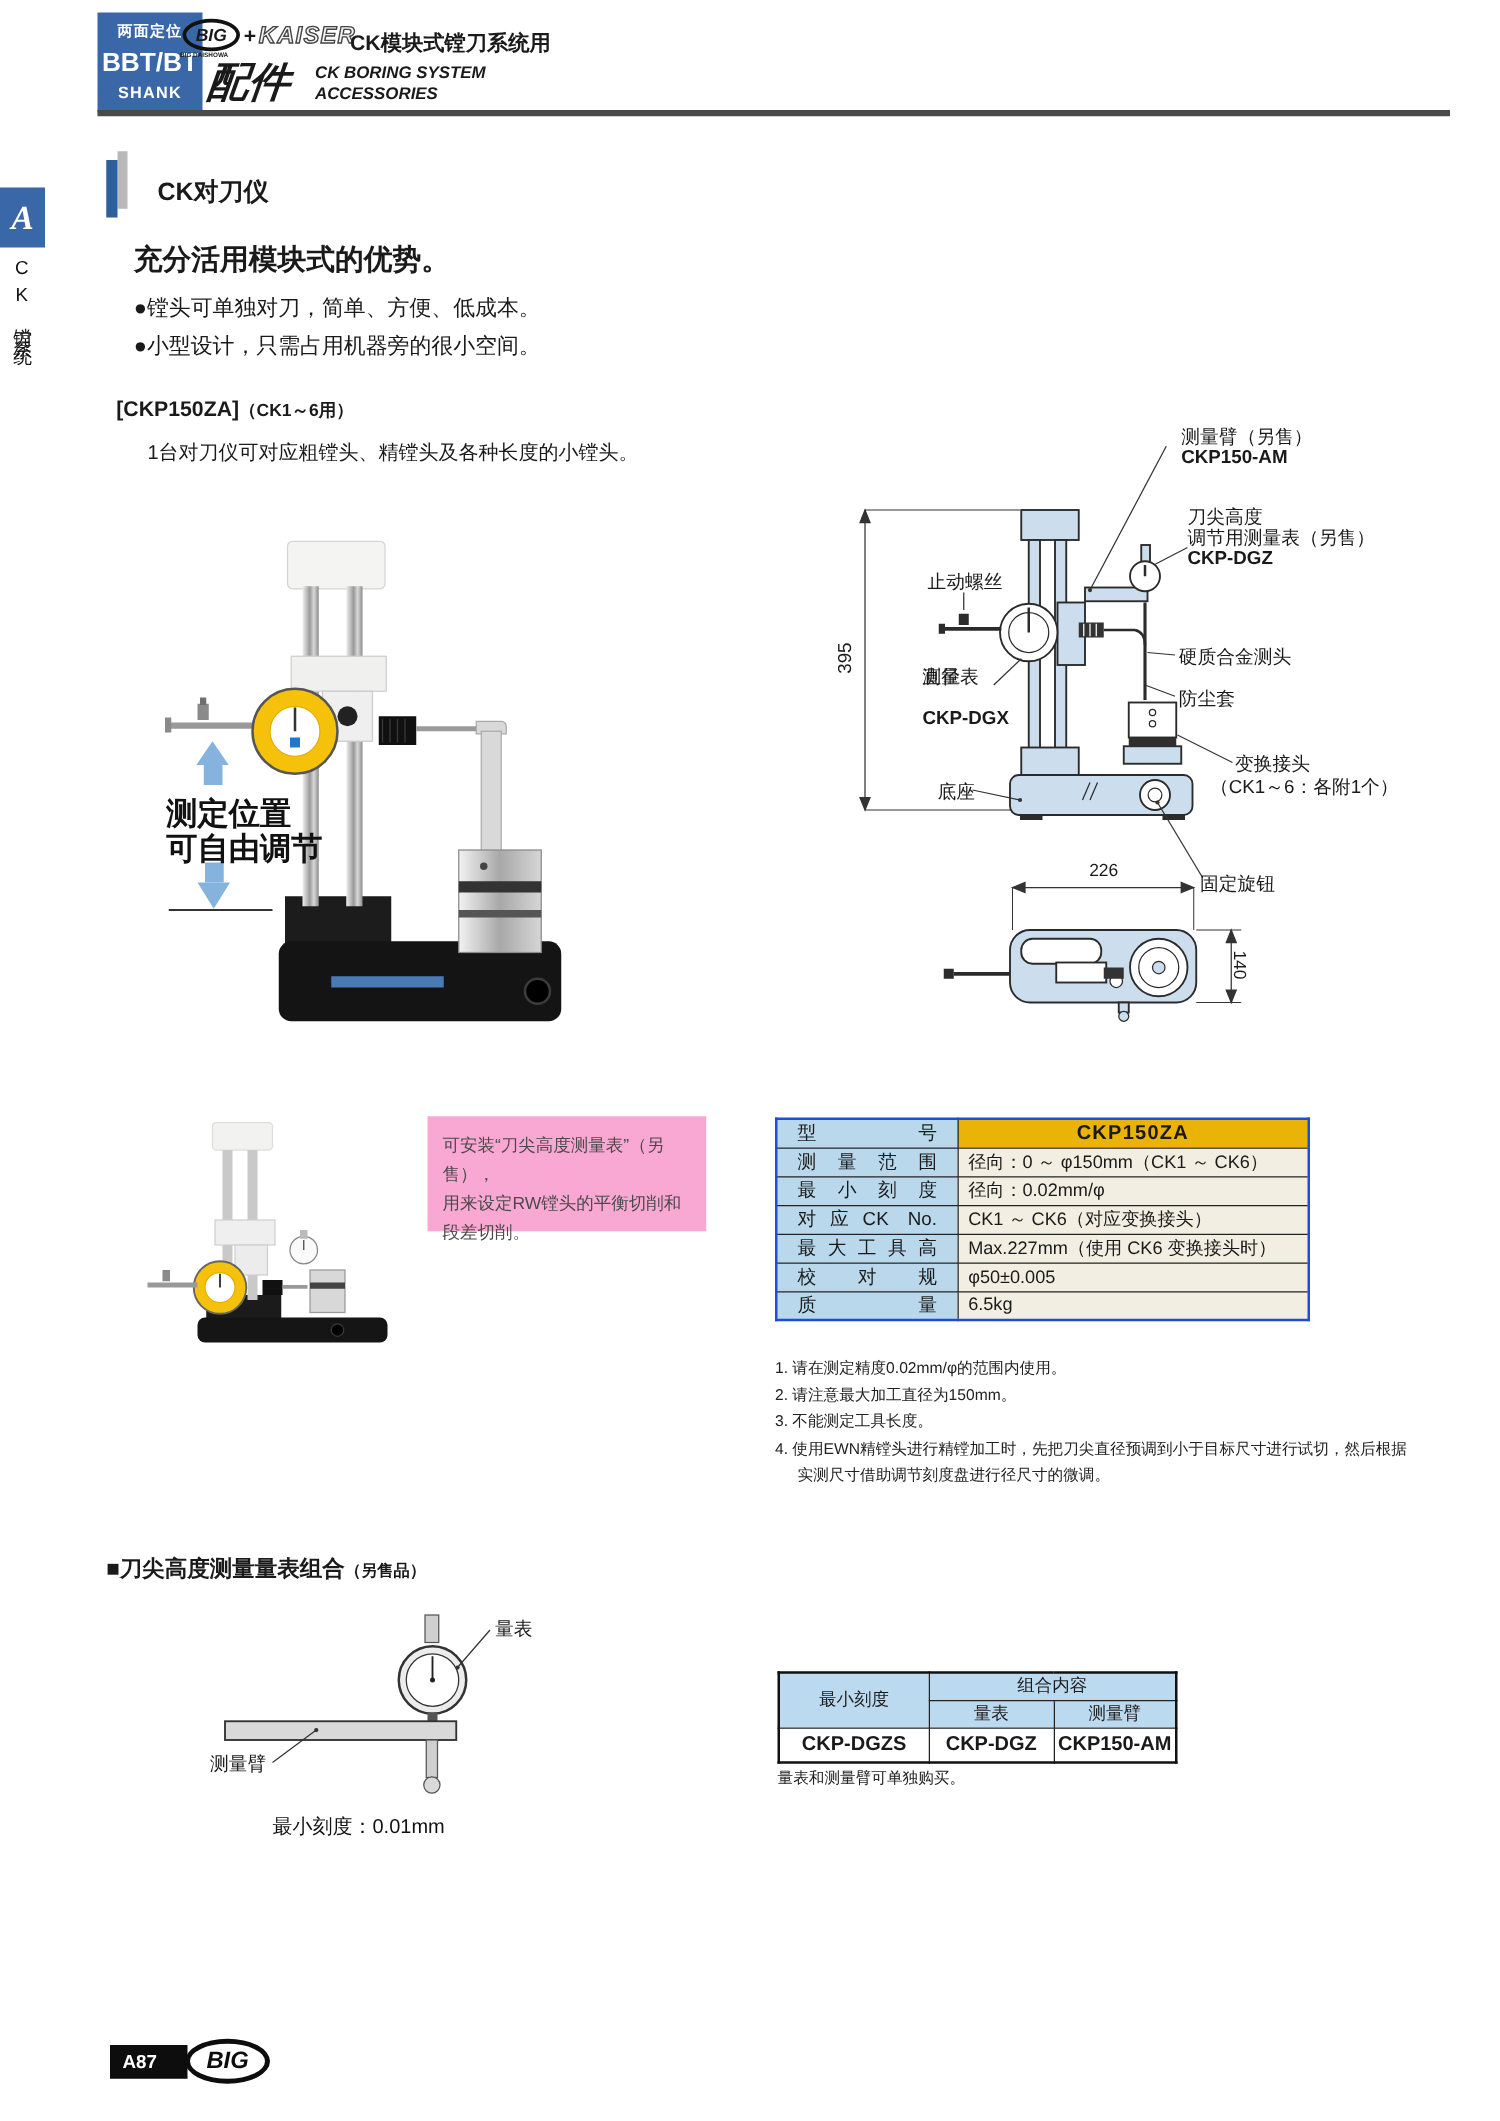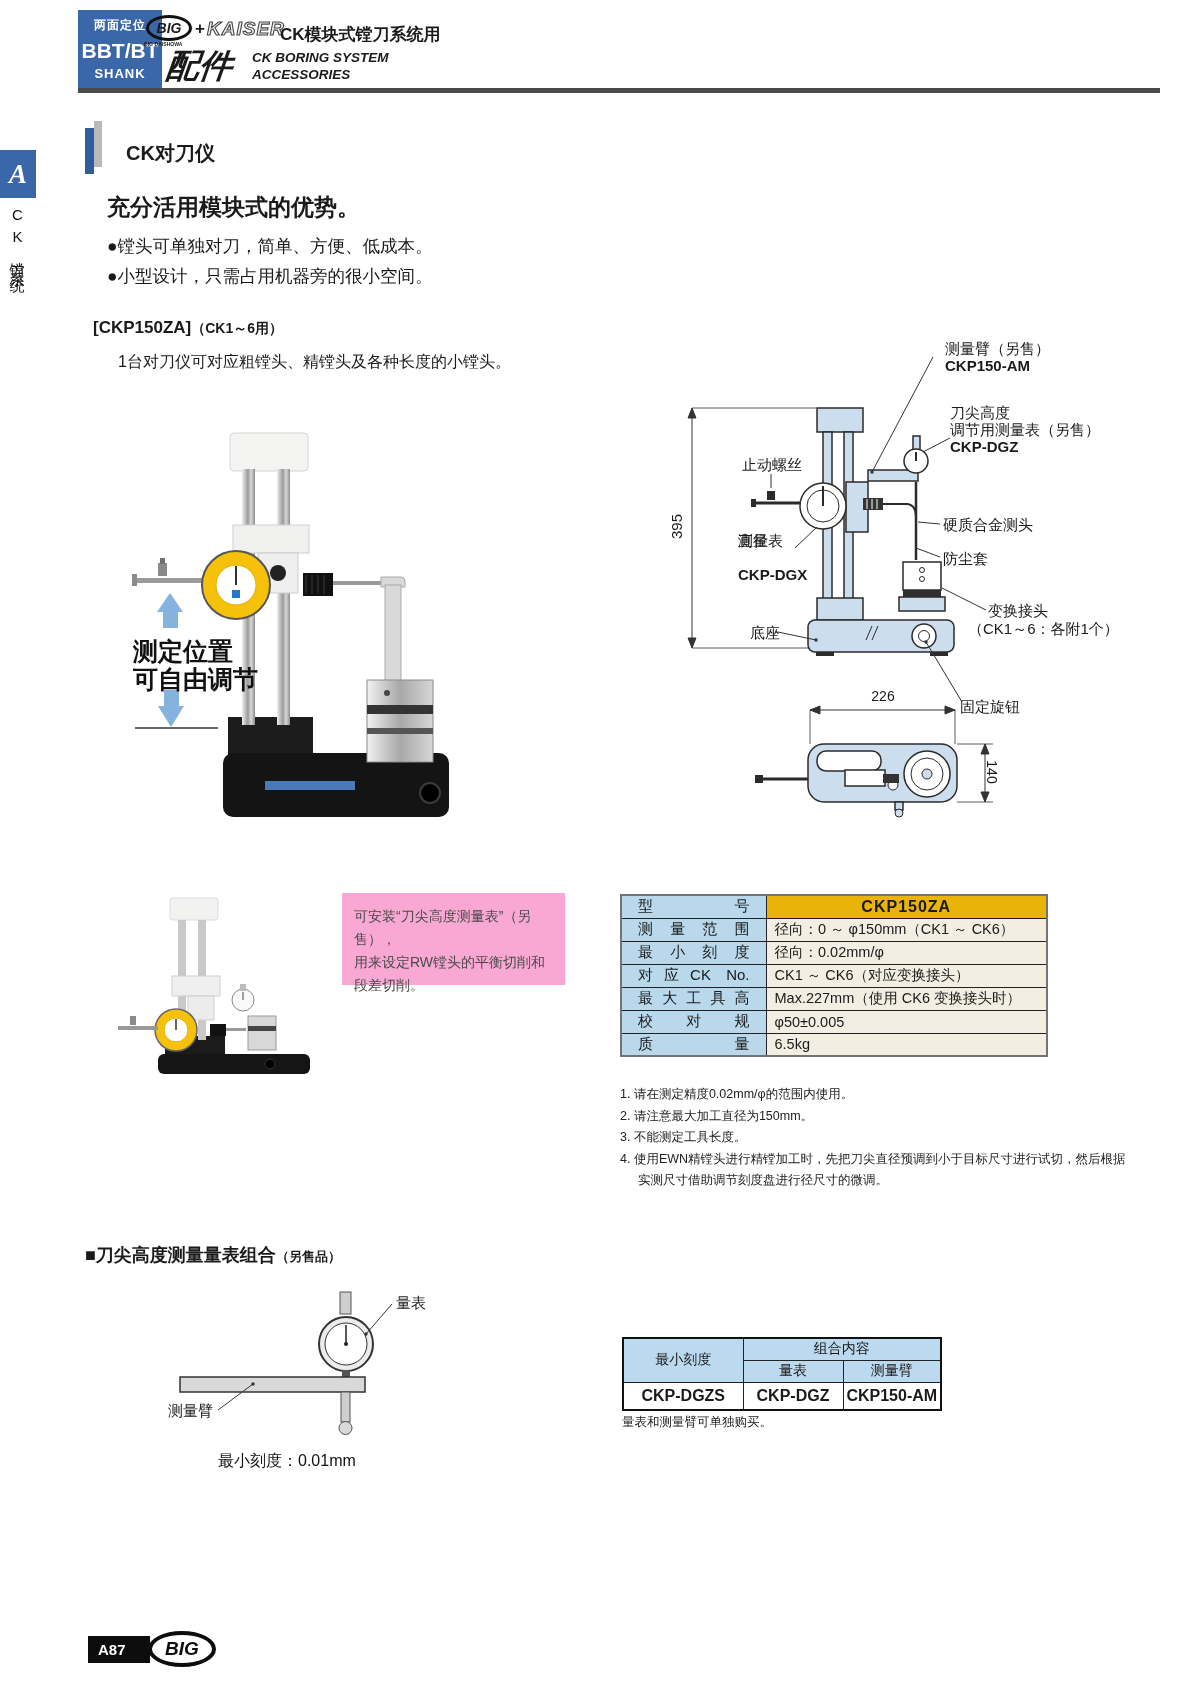--- a/index.html
+++ b/index.html
@@ -43,21 +43,21 @@
   .dlabel { position:absolute; font-size:15px; color:#1a1a1a; white-space:nowrap; }
   .dlabel.b { font-weight:bold; }
   .rot-ccw { transform:rotate(-90deg); transform-origin:center; }
   .rot-cw { transform:rotate(90deg); transform-origin:center; }
 
   
   .pink { left:342px; top:893px; width:223px; height:92px; background:#f9a8d4; padding:12px 12px; font-size:14px; line-height:23px; color:#4a4a4a; }
 
   
   .spec-wrap { left:620px; top:894px; }
-  table.spec { border-collapse:collapse; border:2px solid #737373;padding-left:33px; }
+  table.spec { border-collapse:collapse; border:2px solid #1d4ed8;padding-left:33px; }
   table.spec th, table.spec td { border:1px solid #222; height:23px; }
   table.spec th { width:145px; background:#b9d8ec; font-weight:normal; font-size:15px; padding:0 16px; text-align:justify; text-align-last:justify; text-justify:inter-character; }
   table.spec td { width:281px; background:#f2efe2; font-size:14.5px; padding:0 8px; }
   table.spec td.model { background:#eab308; text-align:center; font-weight:bold; font-size:16px; letter-spacing:1px; }
   .notes { left:620px; top:1084px; width:508px; font-size:12.5px; line-height:1.65; color:#222; list-style:none; }
   .notes li { padding-left:18px; text-indent:-18px; margin-bottom:1px; }
 
   
   .combo-title { left:85px; top:1243px; font-size:18px; font-weight:bold; }
   .combo-title small { font-size:13px; font-weight:bold; }

